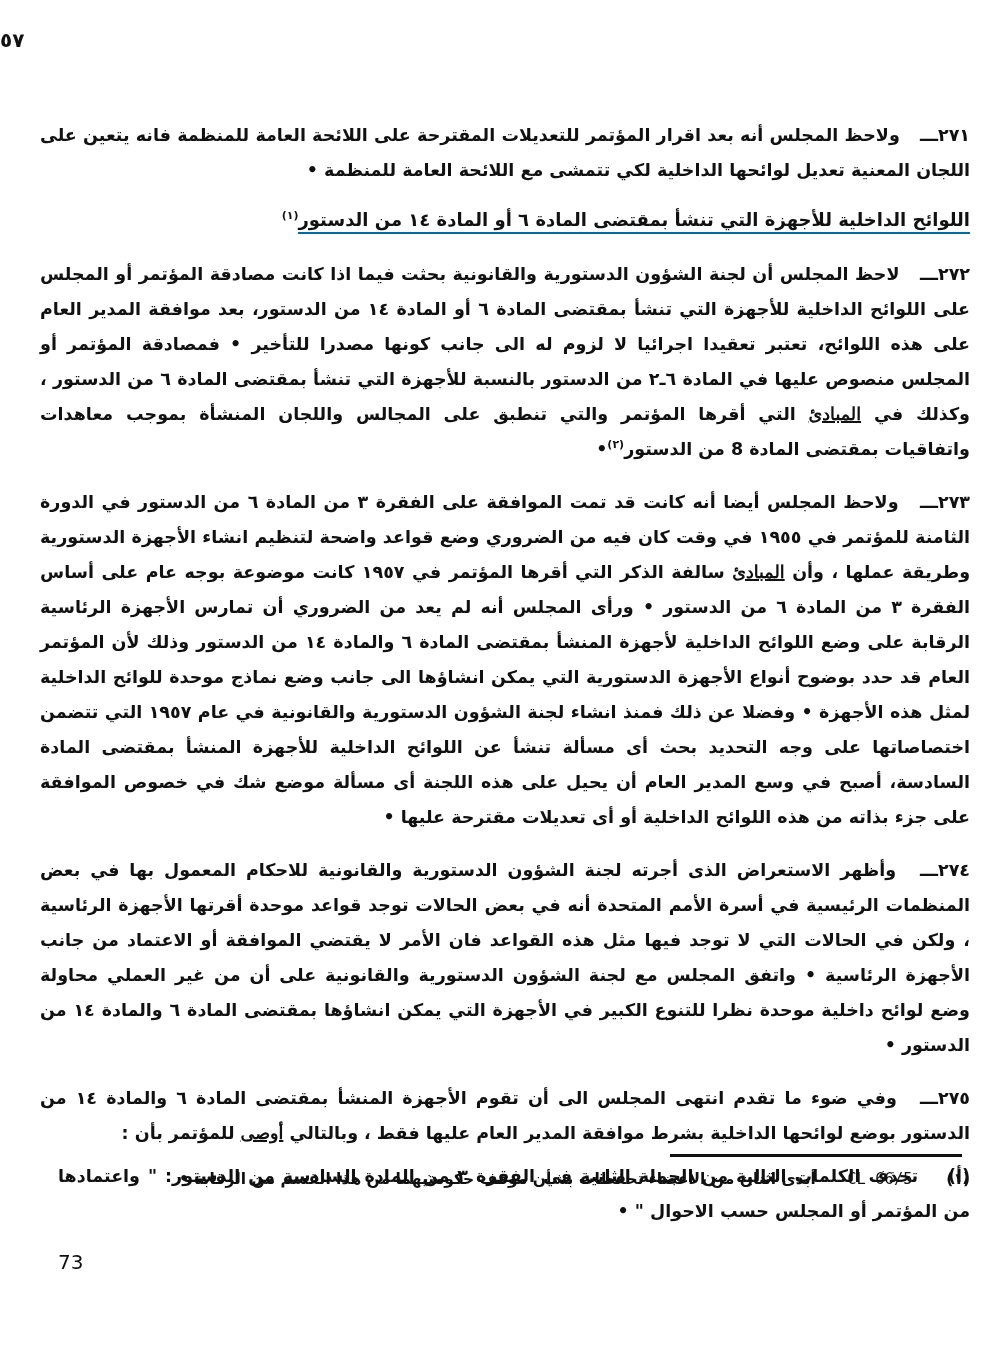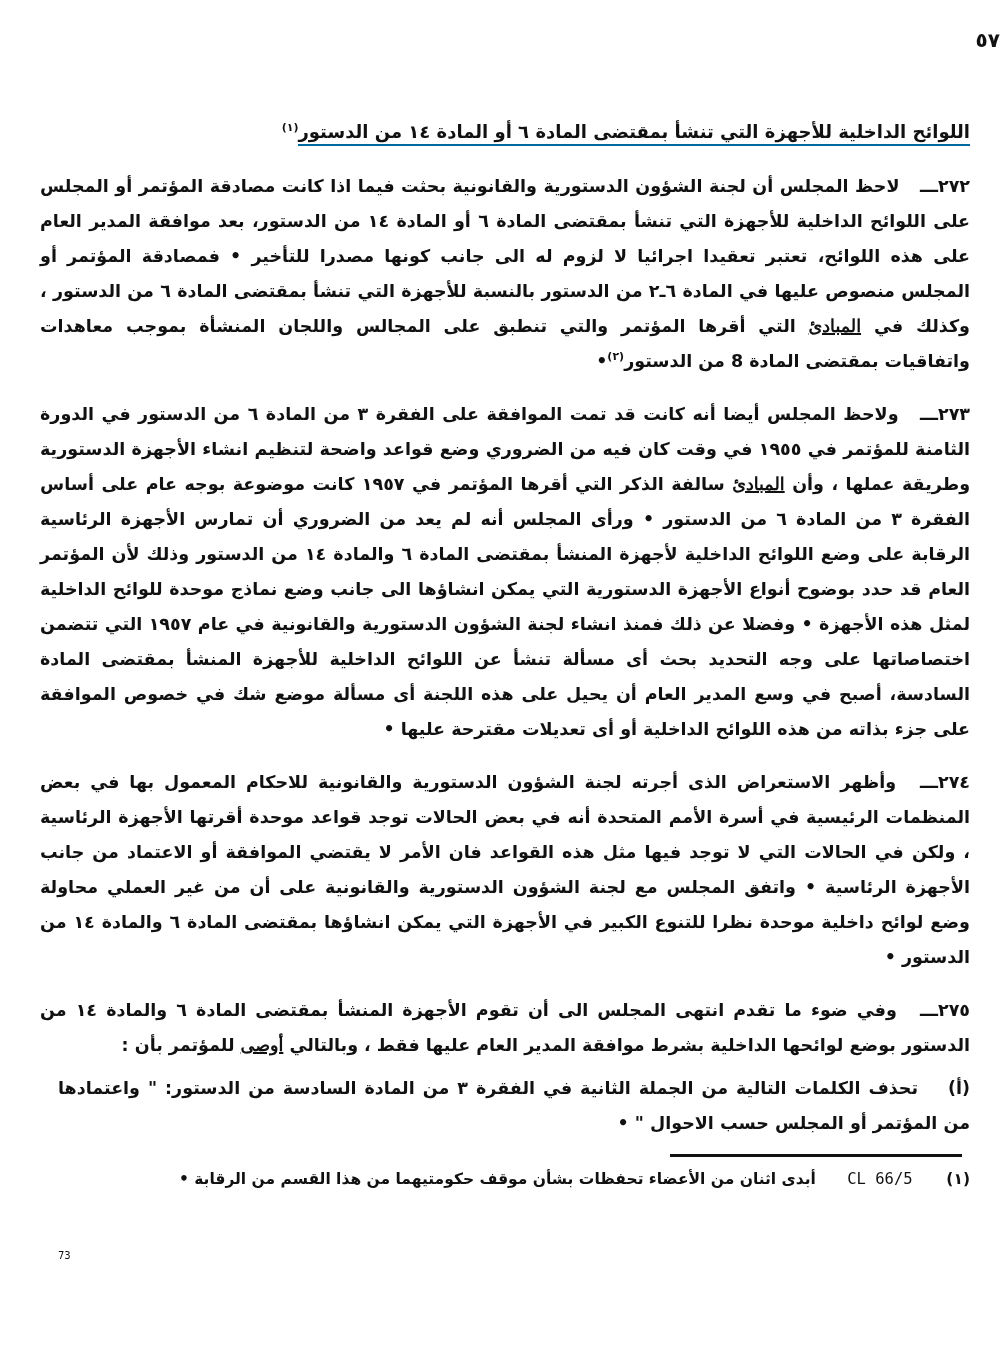--- a/index.html
+++ b/index.html
@@ -1,21 +1,21 @@
 <!DOCTYPE html>
 <html><head>
   <meta charset="utf-8">
   <style>
     html, body { margin: 0; padding: 0; background: #ffffff; }
     body {
       width: 1000px; height: 1347px; position: relative; overflow: hidden;
       font-family: "DejaVu Sans", sans-serif; color: #111111;
     }
     .page-number {
-      position: absolute; top: 28px; left: 0; width: 1000px; text-align: right;
+      position: absolute; top: 28px; left: 0; width: 1000px; text-align: left;
       font-size: 20px; font-weight: bold; letter-spacing: 2px; direction: rtl;
     }
     .body-text {
       position: absolute; top: 118px; left: 40px; width: 930px;
       direction: rtl; text-align: justify; text-align-last: right;
       font-size: 17.5px; font-weight: bold; line-height: 35px;
     }
     .para { margin: 0 0 18px 0; }
     .para .num { margin-left: 14px; }
     .heading {
@@ -29,31 +29,35 @@
     .footnote-rule {
       position: absolute; top: 1154px; right: 38px; width: 292px; height: 3px; background: #111;
     }
     .footnotes {
       position: absolute; top: 1162px; left: 40px; width: 930px;
       direction: rtl; font-size: 15.5px; font-weight: bold; line-height: 34px;
     }
     .fn .fn-num { display: inline-block; width: 36px; }
     .fn .ref { font-family: "DejaVu Sans Mono", monospace; font-weight: normal; margin: 0 16px 0 26px; direction: ltr; unicode-bidi: embed; }
     .folio {
-      position: absolute; top: 1250px; left: 58px; font-size: 10px;
+      position: absolute; top: 1250px; left: 58px; font-size: 20px;
       font-family: "DejaVu Sans", sans-serif;
     }
   </style>
 </head>
 <body>
 
 <div class="page-number">٥٧</div>
 
 <div class="body-text">
 
+  <p class="para">
+    <span class="num">٢٧١ـــ</span>
+    <span>ولاحظ المجلس أنه بعد اقرار المؤتمر للتعديلات المقترحة على اللائحة العامة للمنظمة فانه يتعين على اللجان المعنية تعديل لوائحها الداخلية لكي تتمشى مع اللائحة العامة للمنظمة •</span>
+  </p>
 
   <p class="para heading">
     <span class="h-text">اللوائح الداخلية للأجهزة التي تنشأ بمقتضى المادة ٦ أو المادة ١٤ من الدستور</span><sup>(١)</sup>
   </p>
 
   <p class="para">
     <span class="num">٢٧٢ـــ</span>
     <span>لاحظ المجلس أن لجنة الشؤون الدستورية والقانونية بحثت فيما اذا كانت مصادقة المؤتمر أو المجلس على اللوائح الداخلية للأجهزة التي تنشأ بمقتضى المادة ٦ أو المادة ١٤ من الدستور، بعد موافقة المدير العام على هذه اللوائح، تعتبر تعقيدا اجرائيا لا لزوم له الى جانب كونها مصدرا للتأخير • فمصادقة المؤتمر أو المجلس منصوص عليها في المادة ٦ـ٢ من الدستور بالنسبة للأجهزة التي تنشأ بمقتضى المادة ٦ من الدستور ، وكذلك في</span>
     <u>المبادئ</u>
     <span>التي أقرها المؤتمر والتي تنطبق على المجالس واللجان المنشأة بموجب معاهدات واتفاقيات بمقتضى المادة 8 من الدستور</span><sup>(٢)</sup><span>•</span>

